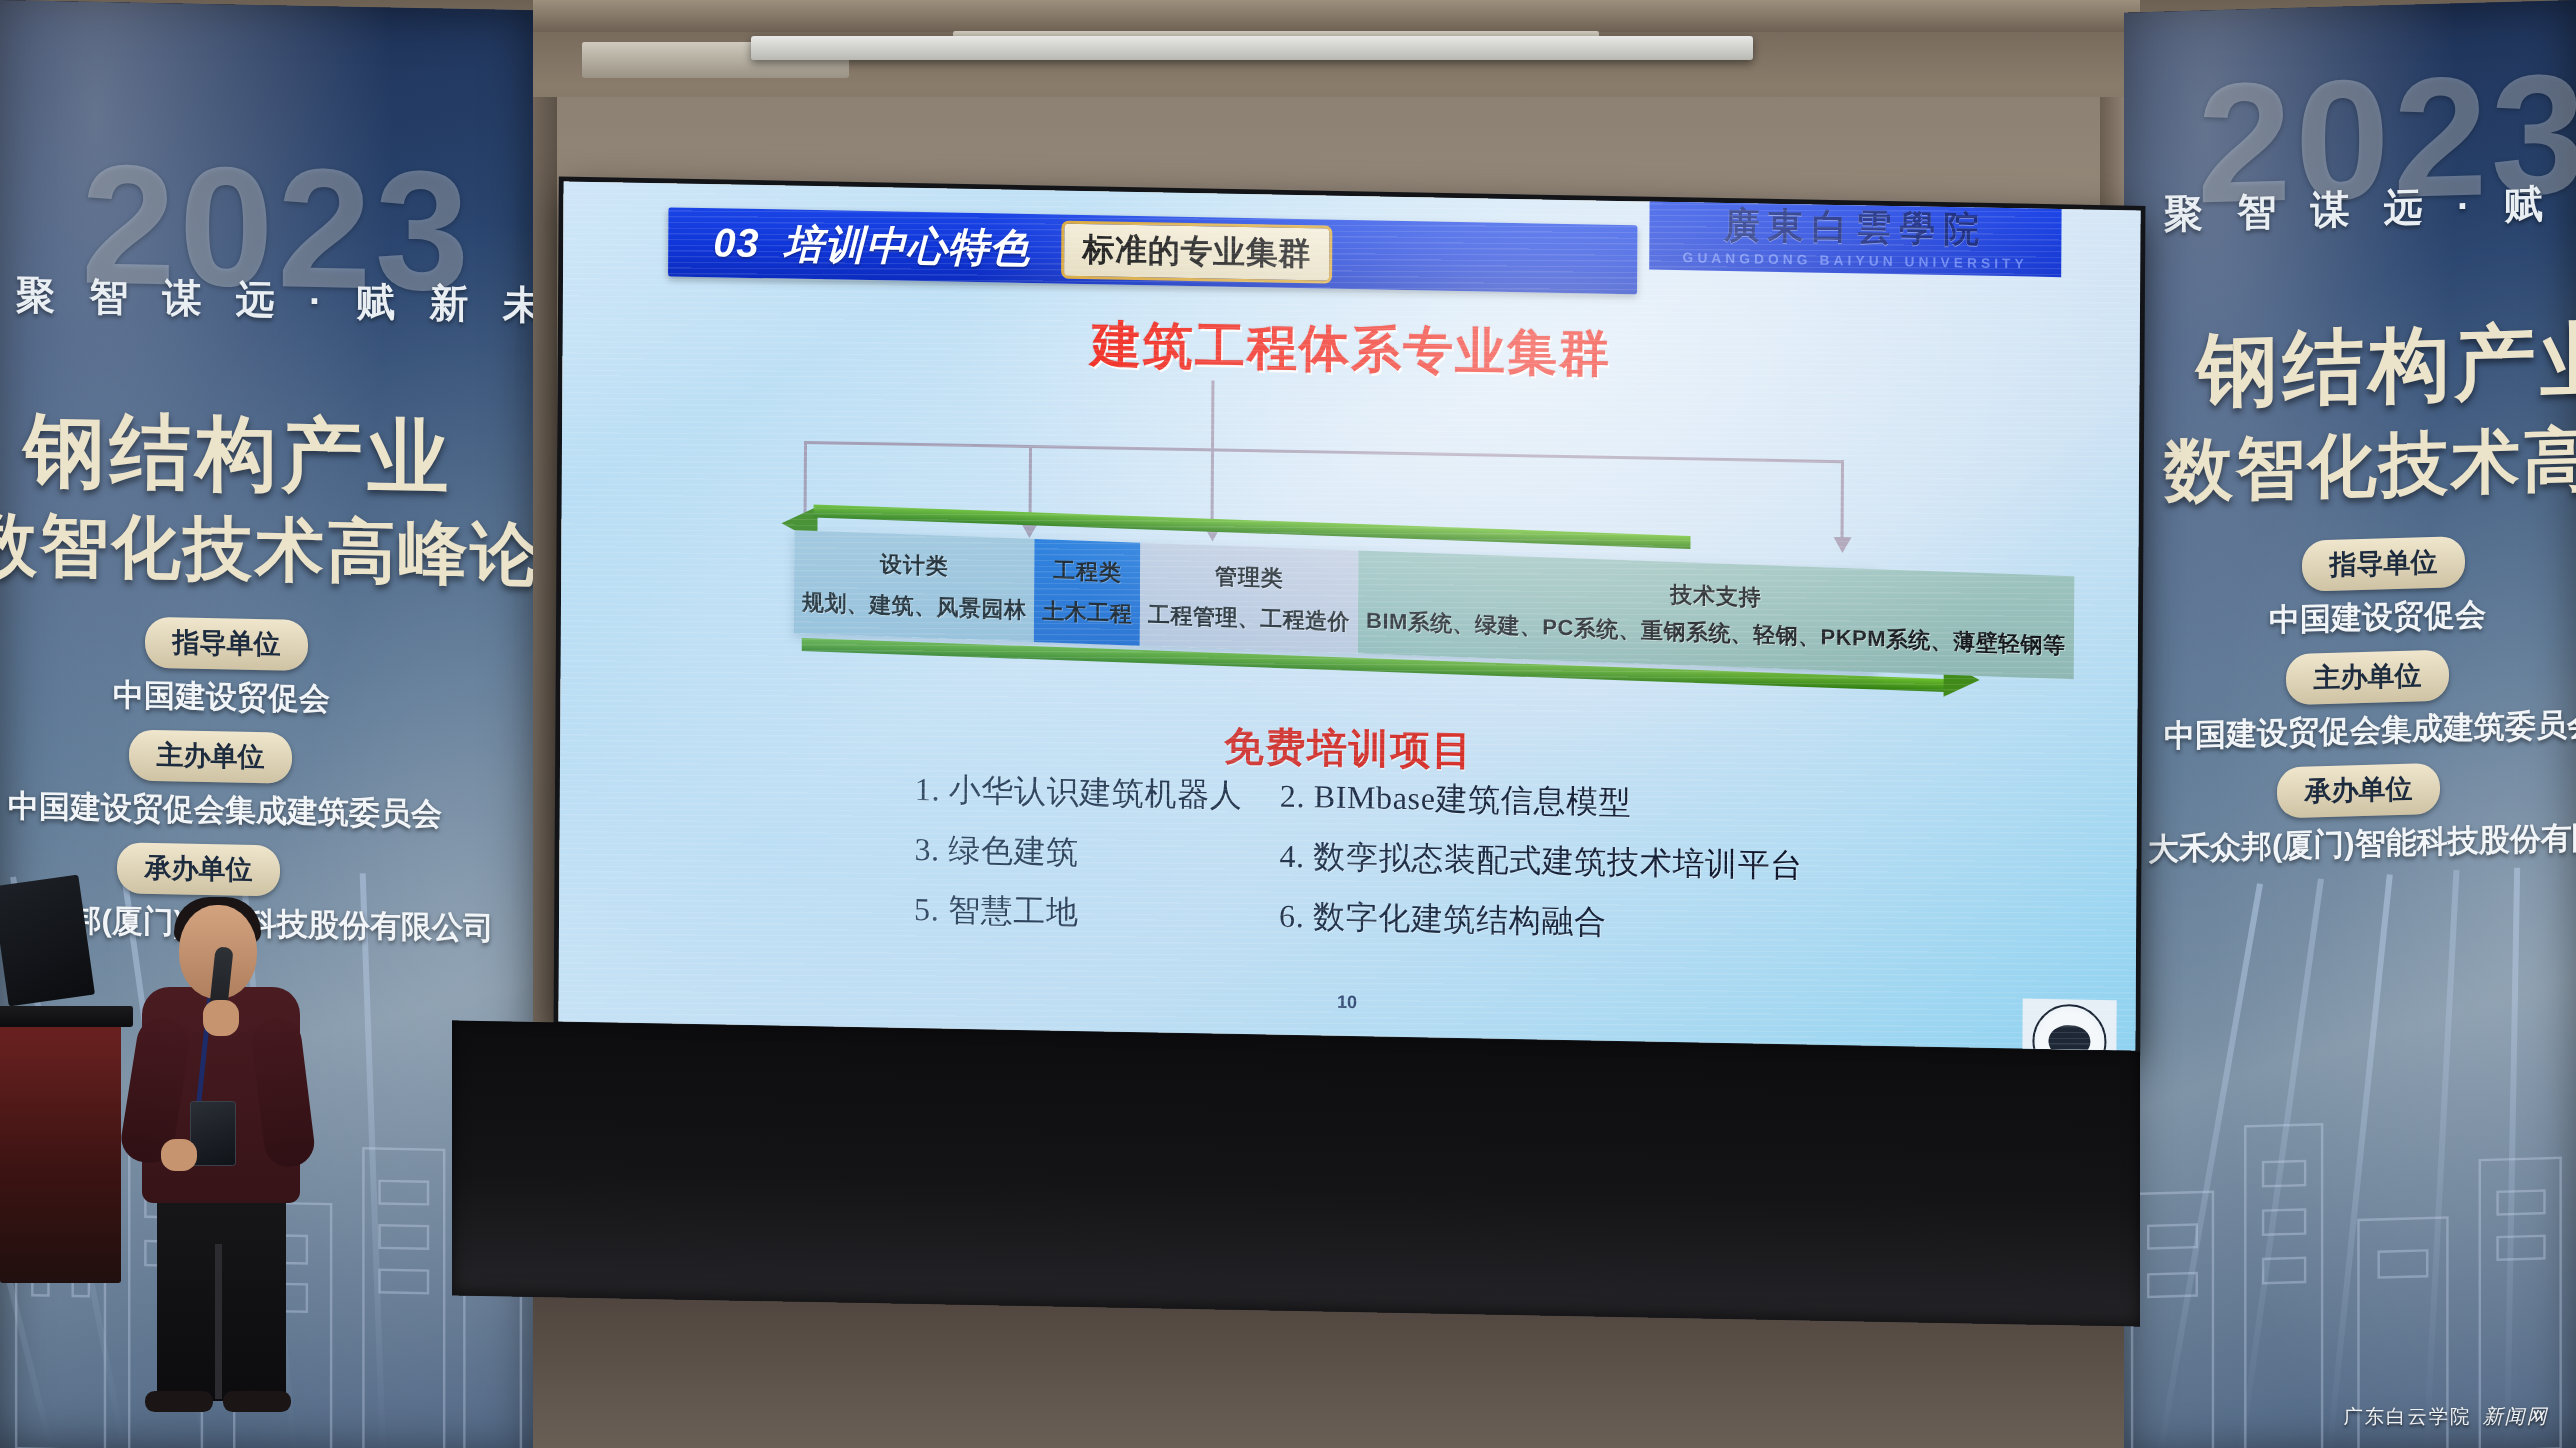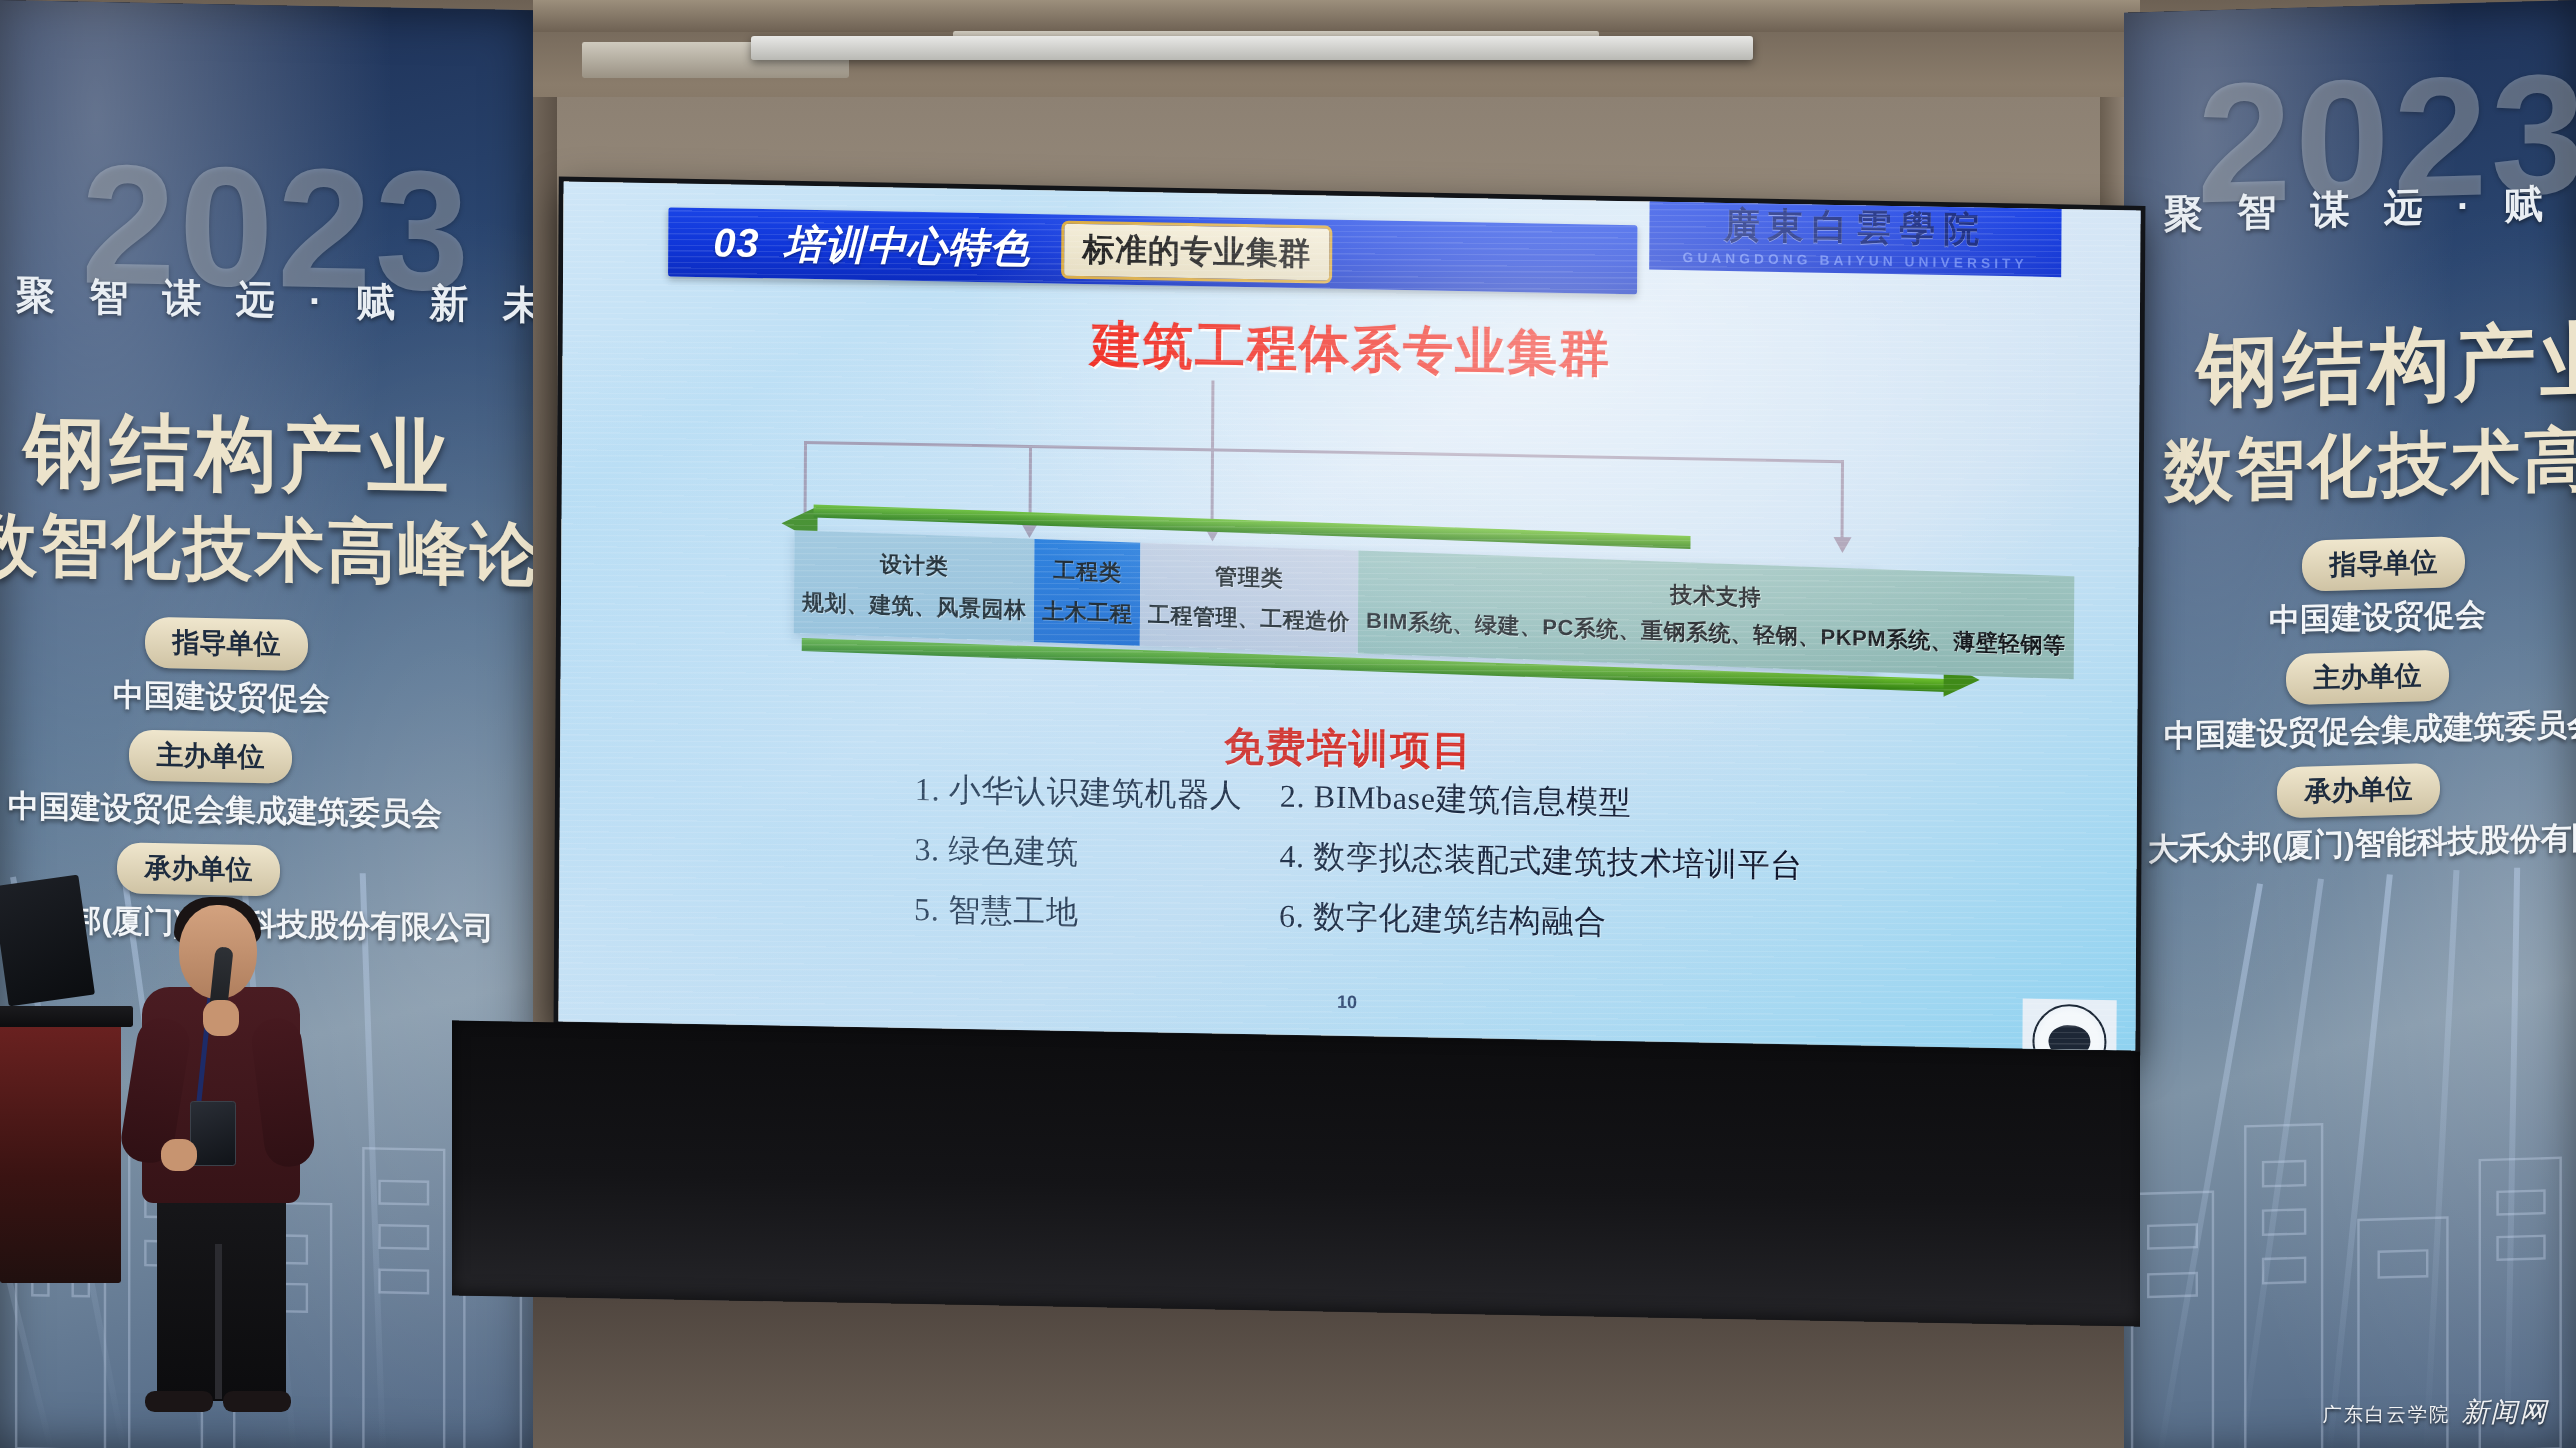--- a/index.html
+++ b/index.html
@@ -172,21 +172,21 @@
     background:linear-gradient(180deg,#17171a,#0c0c0e);border-radius:11.3px 11.3px 4.8px 4.8px;}
   .p-split{position:absolute;left:94px;top:347px;width:7.3px;height:155px;background:#2b2b30;}
   .p-shoeL{position:absolute;left:24px;top:494px;width:68px;height:21px;border-radius:9.7px;
     background:#1b1516;}
   .p-shoeR{position:absolute;left:102px;top:494px;width:68px;height:21px;border-radius:9.7px;
     background:#1b1516;}
 
   .watermark{position:absolute;right:27.5px;bottom:18px;color:rgba(255,255,255,.92);
     font-size:19.4px;letter-spacing:.10em;display:flex;gap:11.3px;align-items:baseline;
     text-shadow:0 1.6px 3.2px rgba(0,0,0,.7);}
-  .watermark .wm2{font-family:Liberation Sans, sans-serif;font-size:27px;font-style:italic;}
+  .watermark .wm2{font-family:Liberation Sans, sans-serif;font-size:20px;font-style:italic;}
 </style>
 </head>
 <body>
 
 <div id="stage">
 
   <div class="bg-ceiling"></div>
   <div class="bg-ceiling-beam" style="left:533px;top:0;width:1607px;height:32px;"></div>
   <div class="bg-ceiling-beam" style="left:533px;top:158px;width:1607px;height:21px;opacity:.75;"></div>
   <div class="vent" style="left:582px;top:42px;width:267px;height:36px;"></div>

